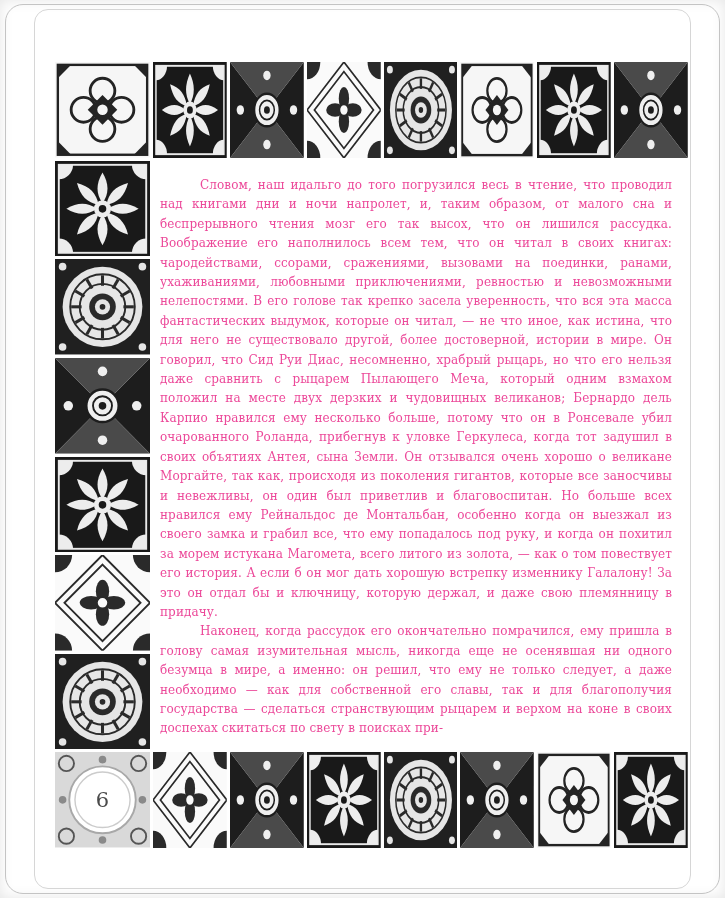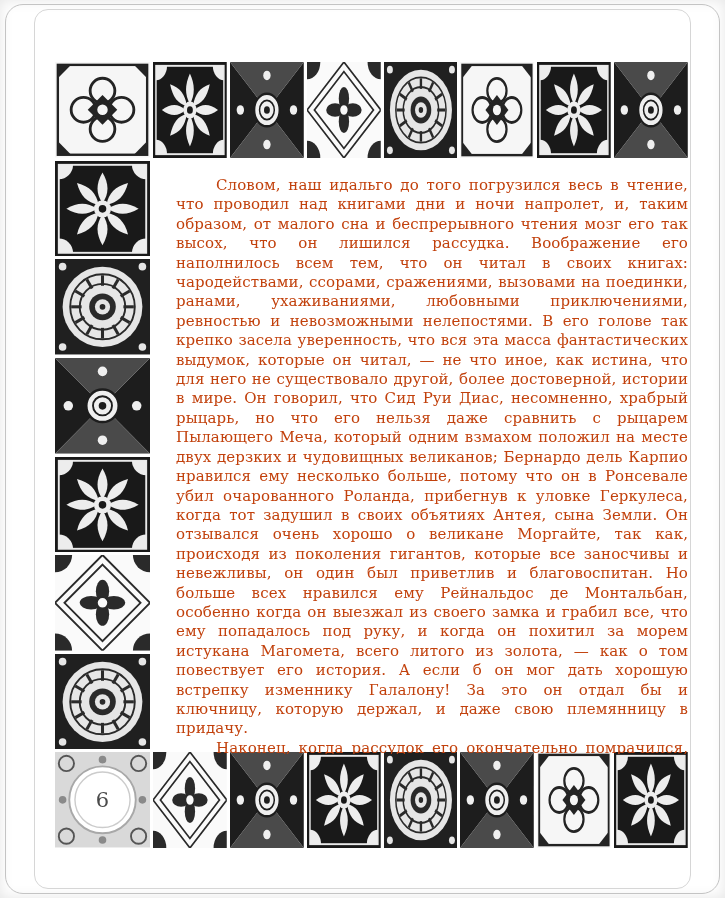--- a/index.html
+++ b/index.html
@@ -23,22 +23,22 @@
   .tile{flex:1 1 0;min-width:0;min-height:0;}
   .tile svg{width:100%;height:100%;display:block;}
   .page-number-wrap{
     position:absolute;left:55px;top:752px;width:95px;height:96px;
     display:flex;align-items:center;justify-content:center;z-index:5;
   }
   .page-number{
     font-size:21px;color:#4a4a4a;line-height:1;
   }
   .textblock{
-    position:absolute;left:176px;top:176px;width:512px;height:578px;overflow:hidden;
-    color:#c2410c;font-size:15px;line-height:19.4px;text-align:justify;
+    position:absolute;left:160px;top:176px;width:512px;height:578px;overflow:hidden;
+    color:#ec4899;font-size:12px;line-height:19.4px;text-align:justify;
     letter-spacing:0.1px;
   }
   .textblock p{margin:0;text-indent:40px;}
 </style>
 </head>
 <body>
 
 <div class="sheet">
 
   <div class="outer-edge"></div>

